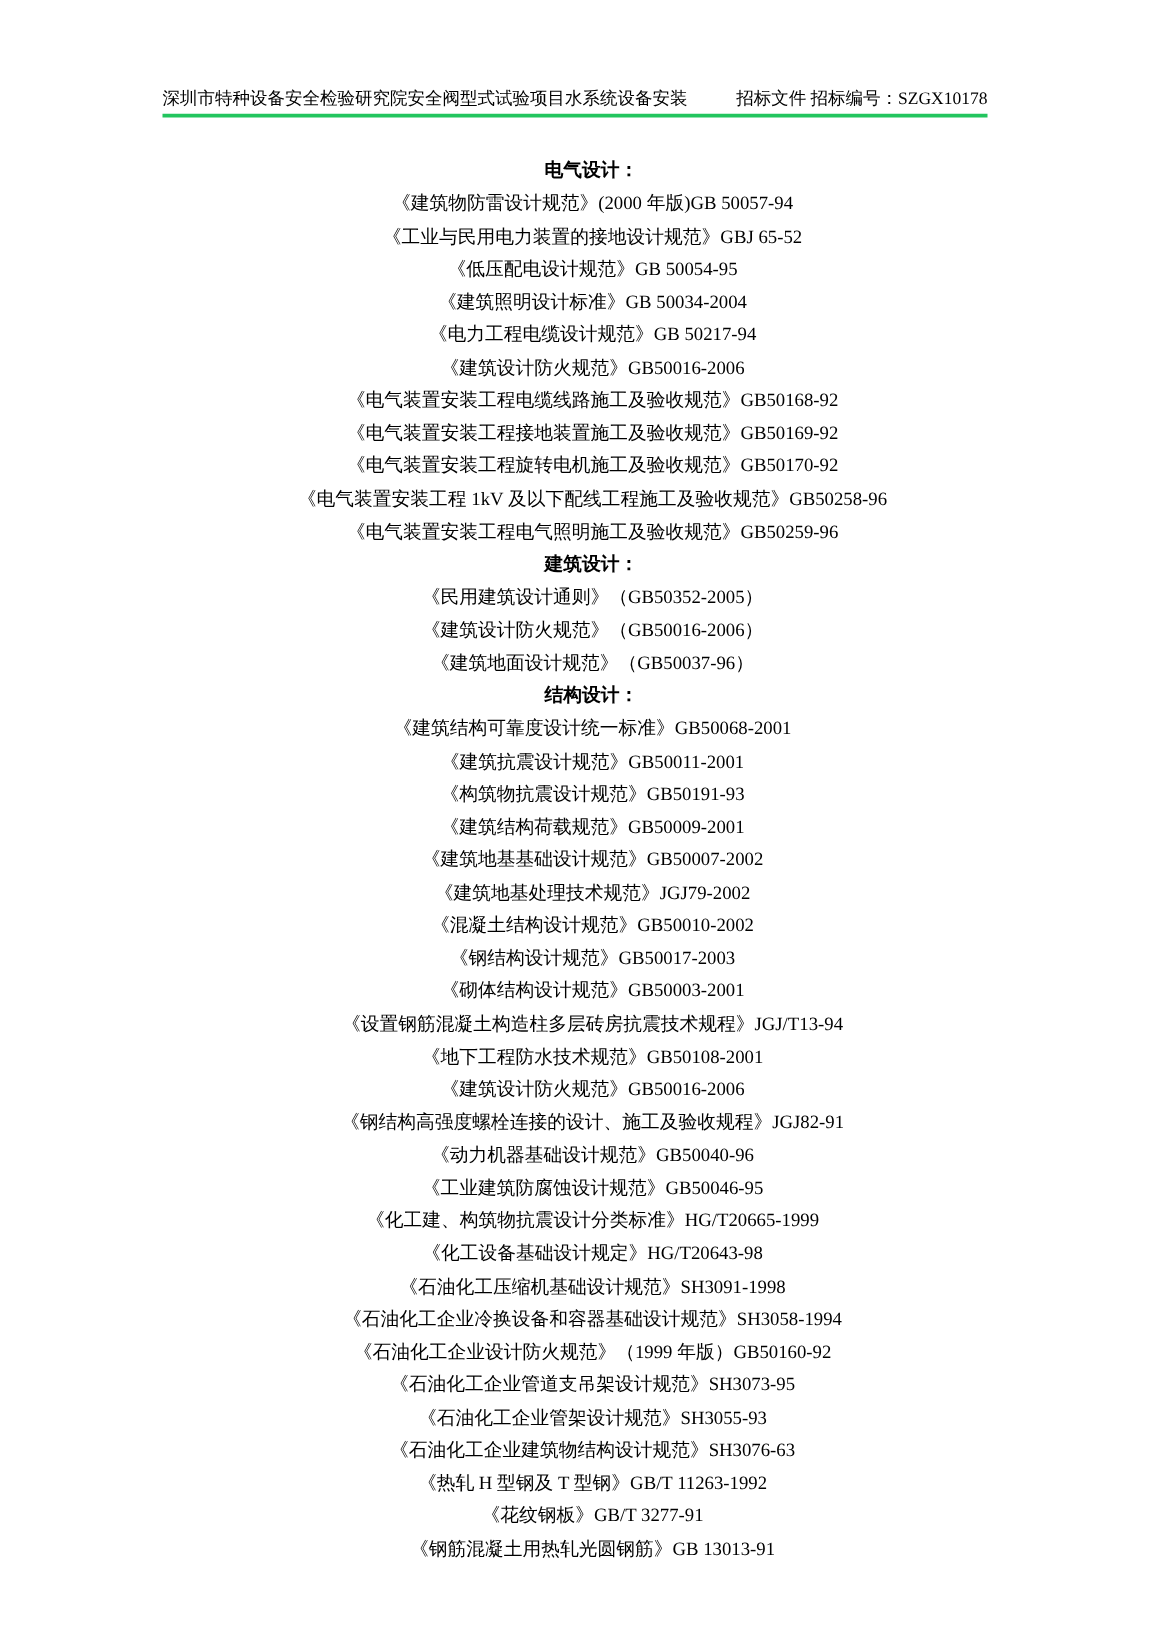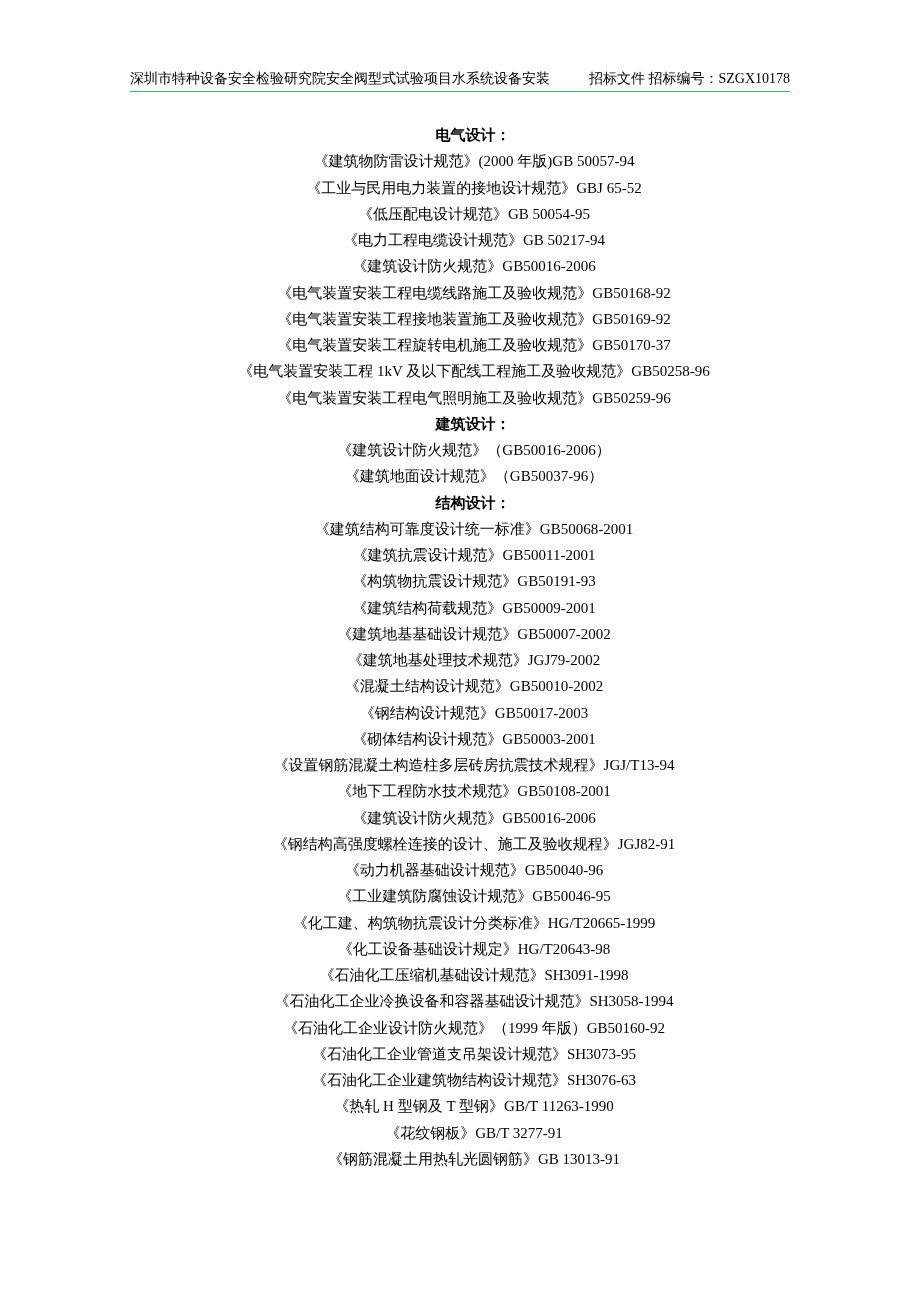--- a/index.html
+++ b/index.html
@@ -11,21 +11,21 @@
     color: #000;
     width: 920px;
   }
   .page {
     padding: 70px 130px 40px 130px;
     box-sizing: border-box;
   }
   .header-row {
     display: flex;
     justify-content: space-between;
-    border-bottom: 1px solid #22c55e;
+    border-bottom: 3px solid #22c55e;
     padding-bottom: 3px;
     margin-bottom: 30px;
     font-size: 14px;
   }
   .content {
     padding-left: 28px;
     line-height: 1.75;
     text-align: center;
   }
   .section-title {
@@ -45,29 +45,31 @@
     <div>深圳市特种设备安全检验研究院安全阀型式试验项目水系统设备安装</div>
     <div>招标文件 招标编号：SZGX10178</div>
   </div>
 
   <div class="content">
 
     <div class="section-title">电气设计：</div>
     <div class="item">《建筑物防雷设计规范》(2000 年版)GB 50057-94</div>
     <div class="item">《工业与民用电力装置的接地设计规范》GBJ 65-52</div>
     <div class="item">《低压配电设计规范》GB 50054-95</div>
+    <div class="item">《建筑照明设计标准》GB 50034-2004</div>
     <div class="item">《电力工程电缆设计规范》GB 50217-94</div>
     <div class="item">《建筑设计防火规范》GB50016-2006</div>
     <div class="item">《电气装置安装工程电缆线路施工及验收规范》GB50168-92</div>
     <div class="item">《电气装置安装工程接地装置施工及验收规范》GB50169-92</div>
-    <div class="item">《电气装置安装工程旋转电机施工及验收规范》GB50170-37</div>
+    <div class="item">《电气装置安装工程旋转电机施工及验收规范》GB50170-92</div>
     <div class="item">《电气装置安装工程 1kV 及以下配线工程施工及验收规范》GB50258-96</div>
     <div class="item">《电气装置安装工程电气照明施工及验收规范》GB50259-96</div>
 
     <div class="section-title">建筑设计：</div>
+    <div class="item">《民用建筑设计通则》（GB50352-2005）</div>
     <div class="item">《建筑设计防火规范》（GB50016-2006）</div>
     <div class="item">《建筑地面设计规范》（GB50037-96）</div>
 
     <div class="section-title">结构设计：</div>
     <div class="item">《建筑结构可靠度设计统一标准》GB50068-2001</div>
     <div class="item">《建筑抗震设计规范》GB50011-2001</div>
     <div class="item">《构筑物抗震设计规范》GB50191-93</div>
     <div class="item">《建筑结构荷载规范》GB50009-2001</div>
     <div class="item">《建筑地基基础设计规范》GB50007-2002</div>
     <div class="item">《建筑地基处理技术规范》JGJ79-2002</div>
@@ -79,20 +81,21 @@
     <div class="item">《建筑设计防火规范》GB50016-2006</div>
     <div class="item">《钢结构高强度螺栓连接的设计、施工及验收规程》JGJ82-91</div>
     <div class="item">《动力机器基础设计规范》GB50040-96</div>
     <div class="item">《工业建筑防腐蚀设计规范》GB50046-95</div>
     <div class="item">《化工建、构筑物抗震设计分类标准》HG/T20665-1999</div>
     <div class="item">《化工设备基础设计规定》HG/T20643-98</div>
     <div class="item">《石油化工压缩机基础设计规范》SH3091-1998</div>
     <div class="item">《石油化工企业冷换设备和容器基础设计规范》SH3058-1994</div>
     <div class="item">《石油化工企业设计防火规范》（1999 年版）GB50160-92</div>
     <div class="item">《石油化工企业管道支吊架设计规范》SH3073-95</div>
+    <div class="item">《石油化工企业管架设计规范》SH3055-93</div>
     <div class="item">《石油化工企业建筑物结构设计规范》SH3076-63</div>
-    <div class="item">《热轧 H 型钢及 T 型钢》GB/T 11263-1990</div>
+    <div class="item">《热轧 H 型钢及 T 型钢》GB/T 11263-1992</div>
     <div class="item">《花纹钢板》GB/T 3277-91</div>
     <div class="item">《钢筋混凝土用热轧光圆钢筋》GB 13013-91</div>
 
   </div>
 
 </div>
 
 </body></html>

